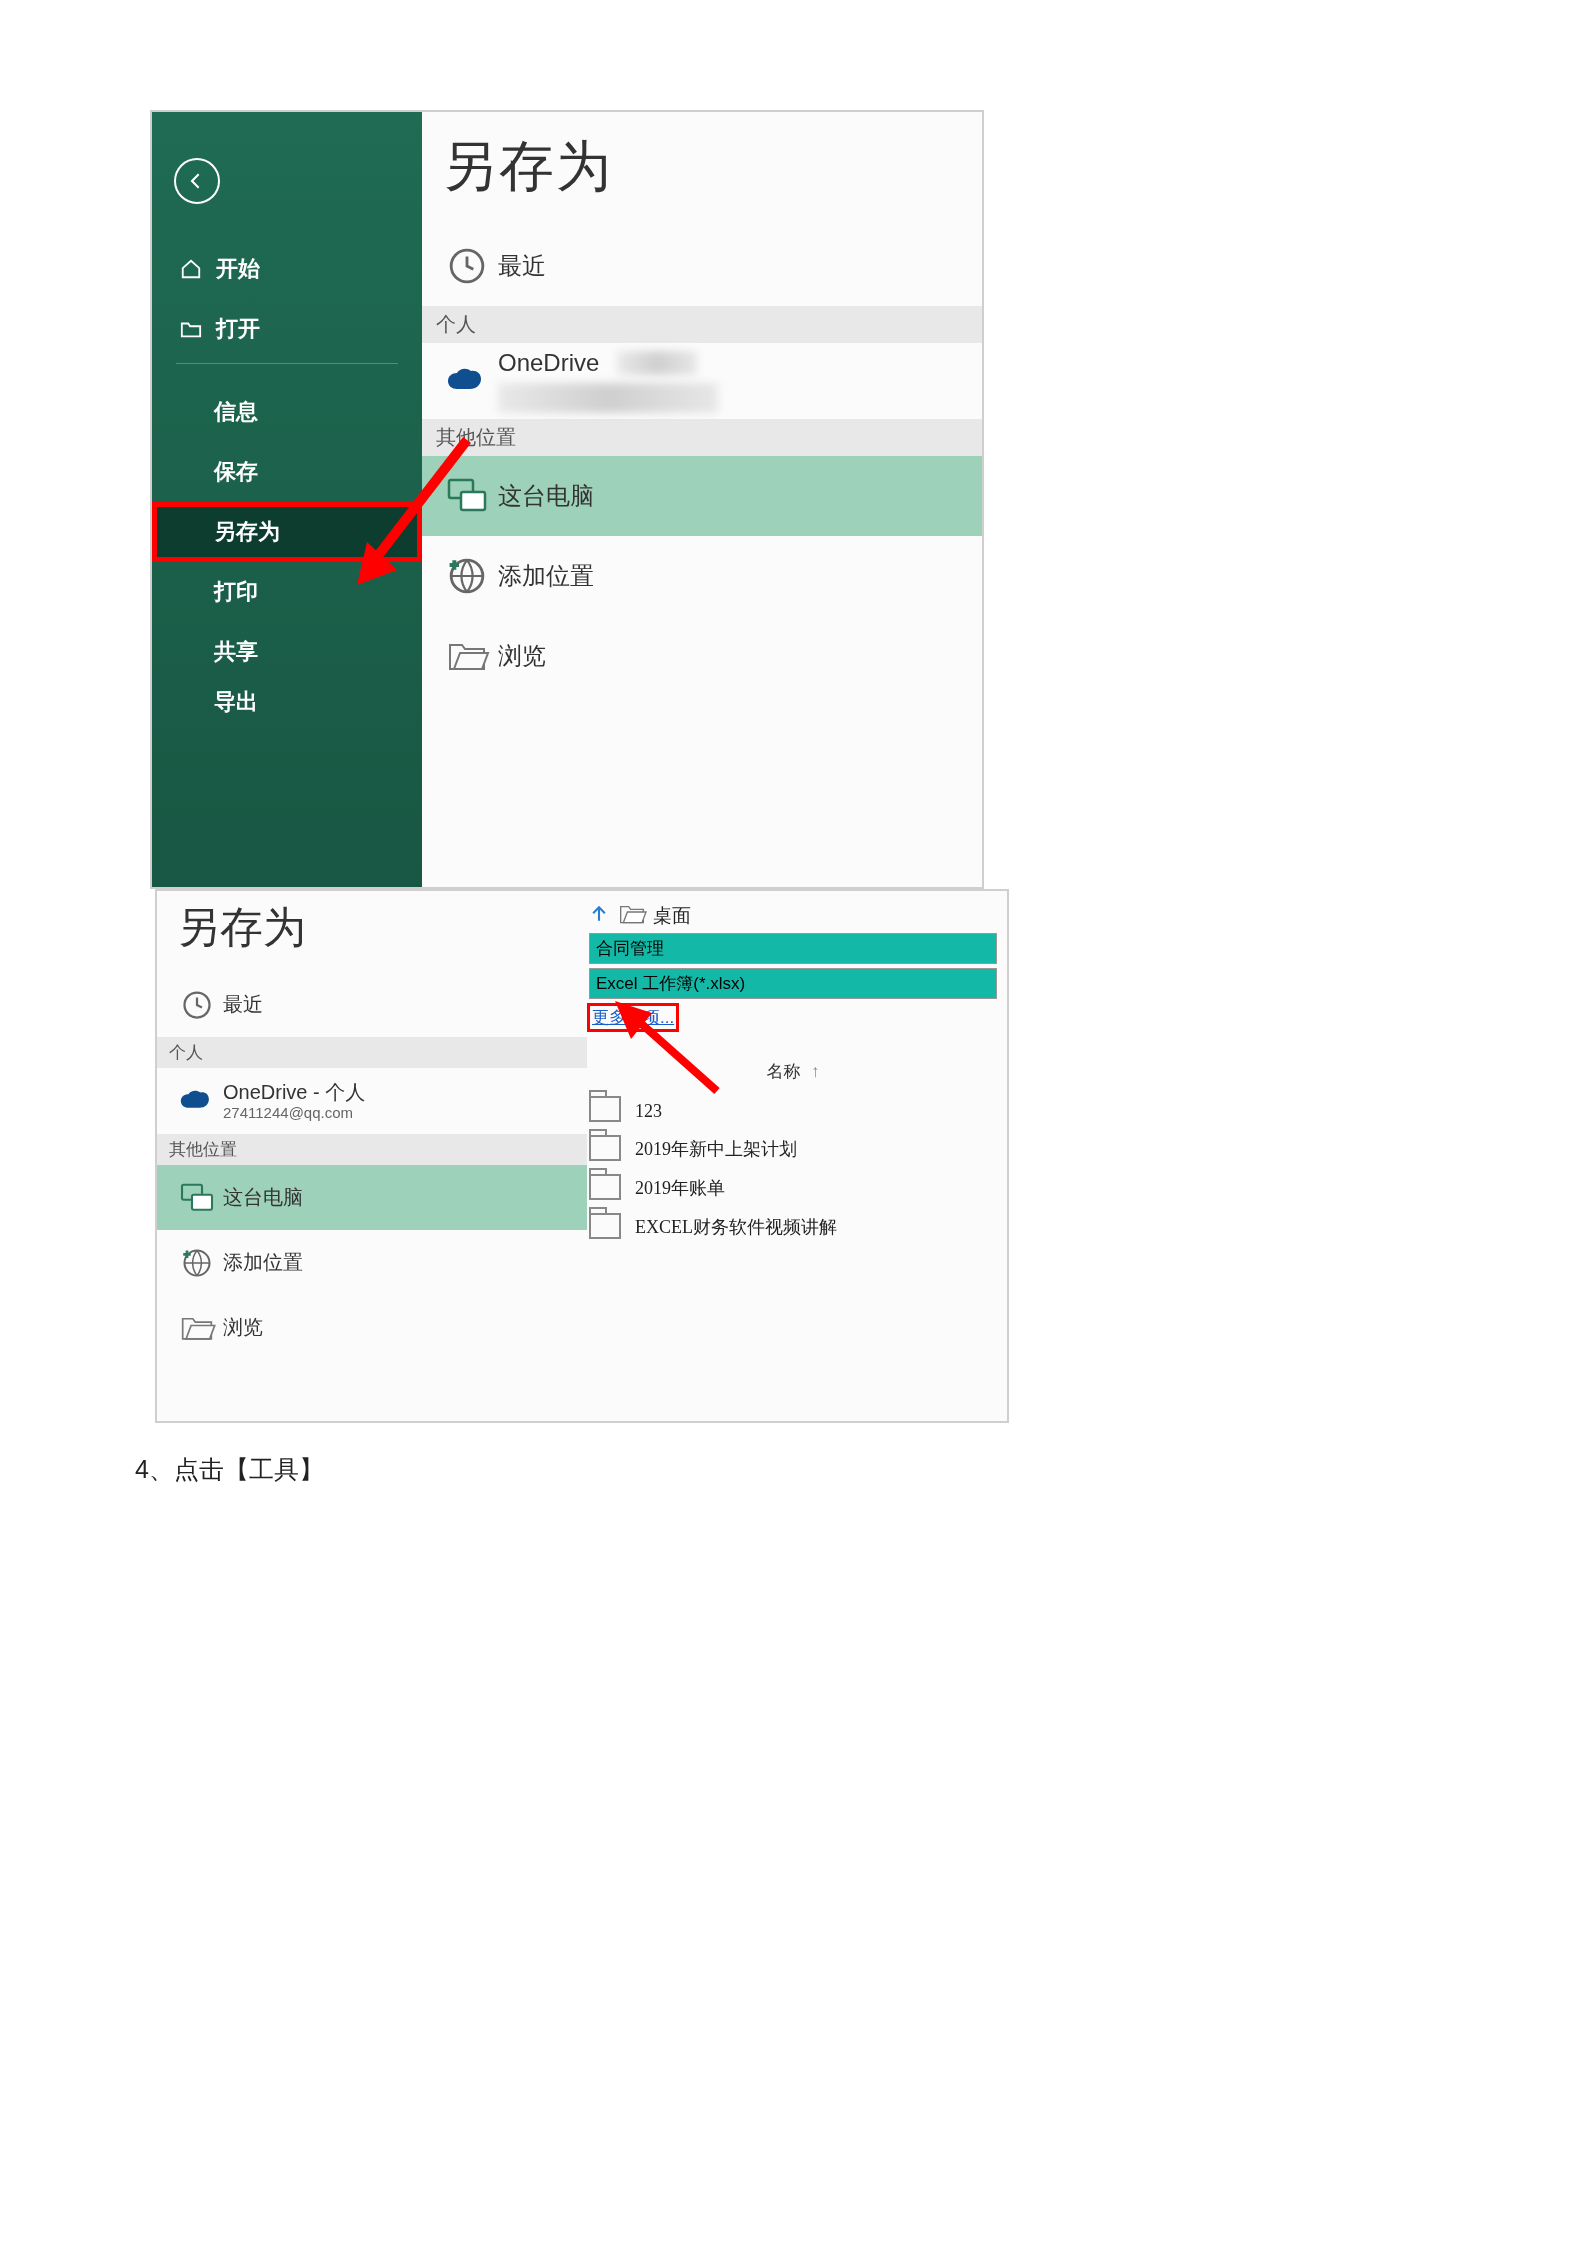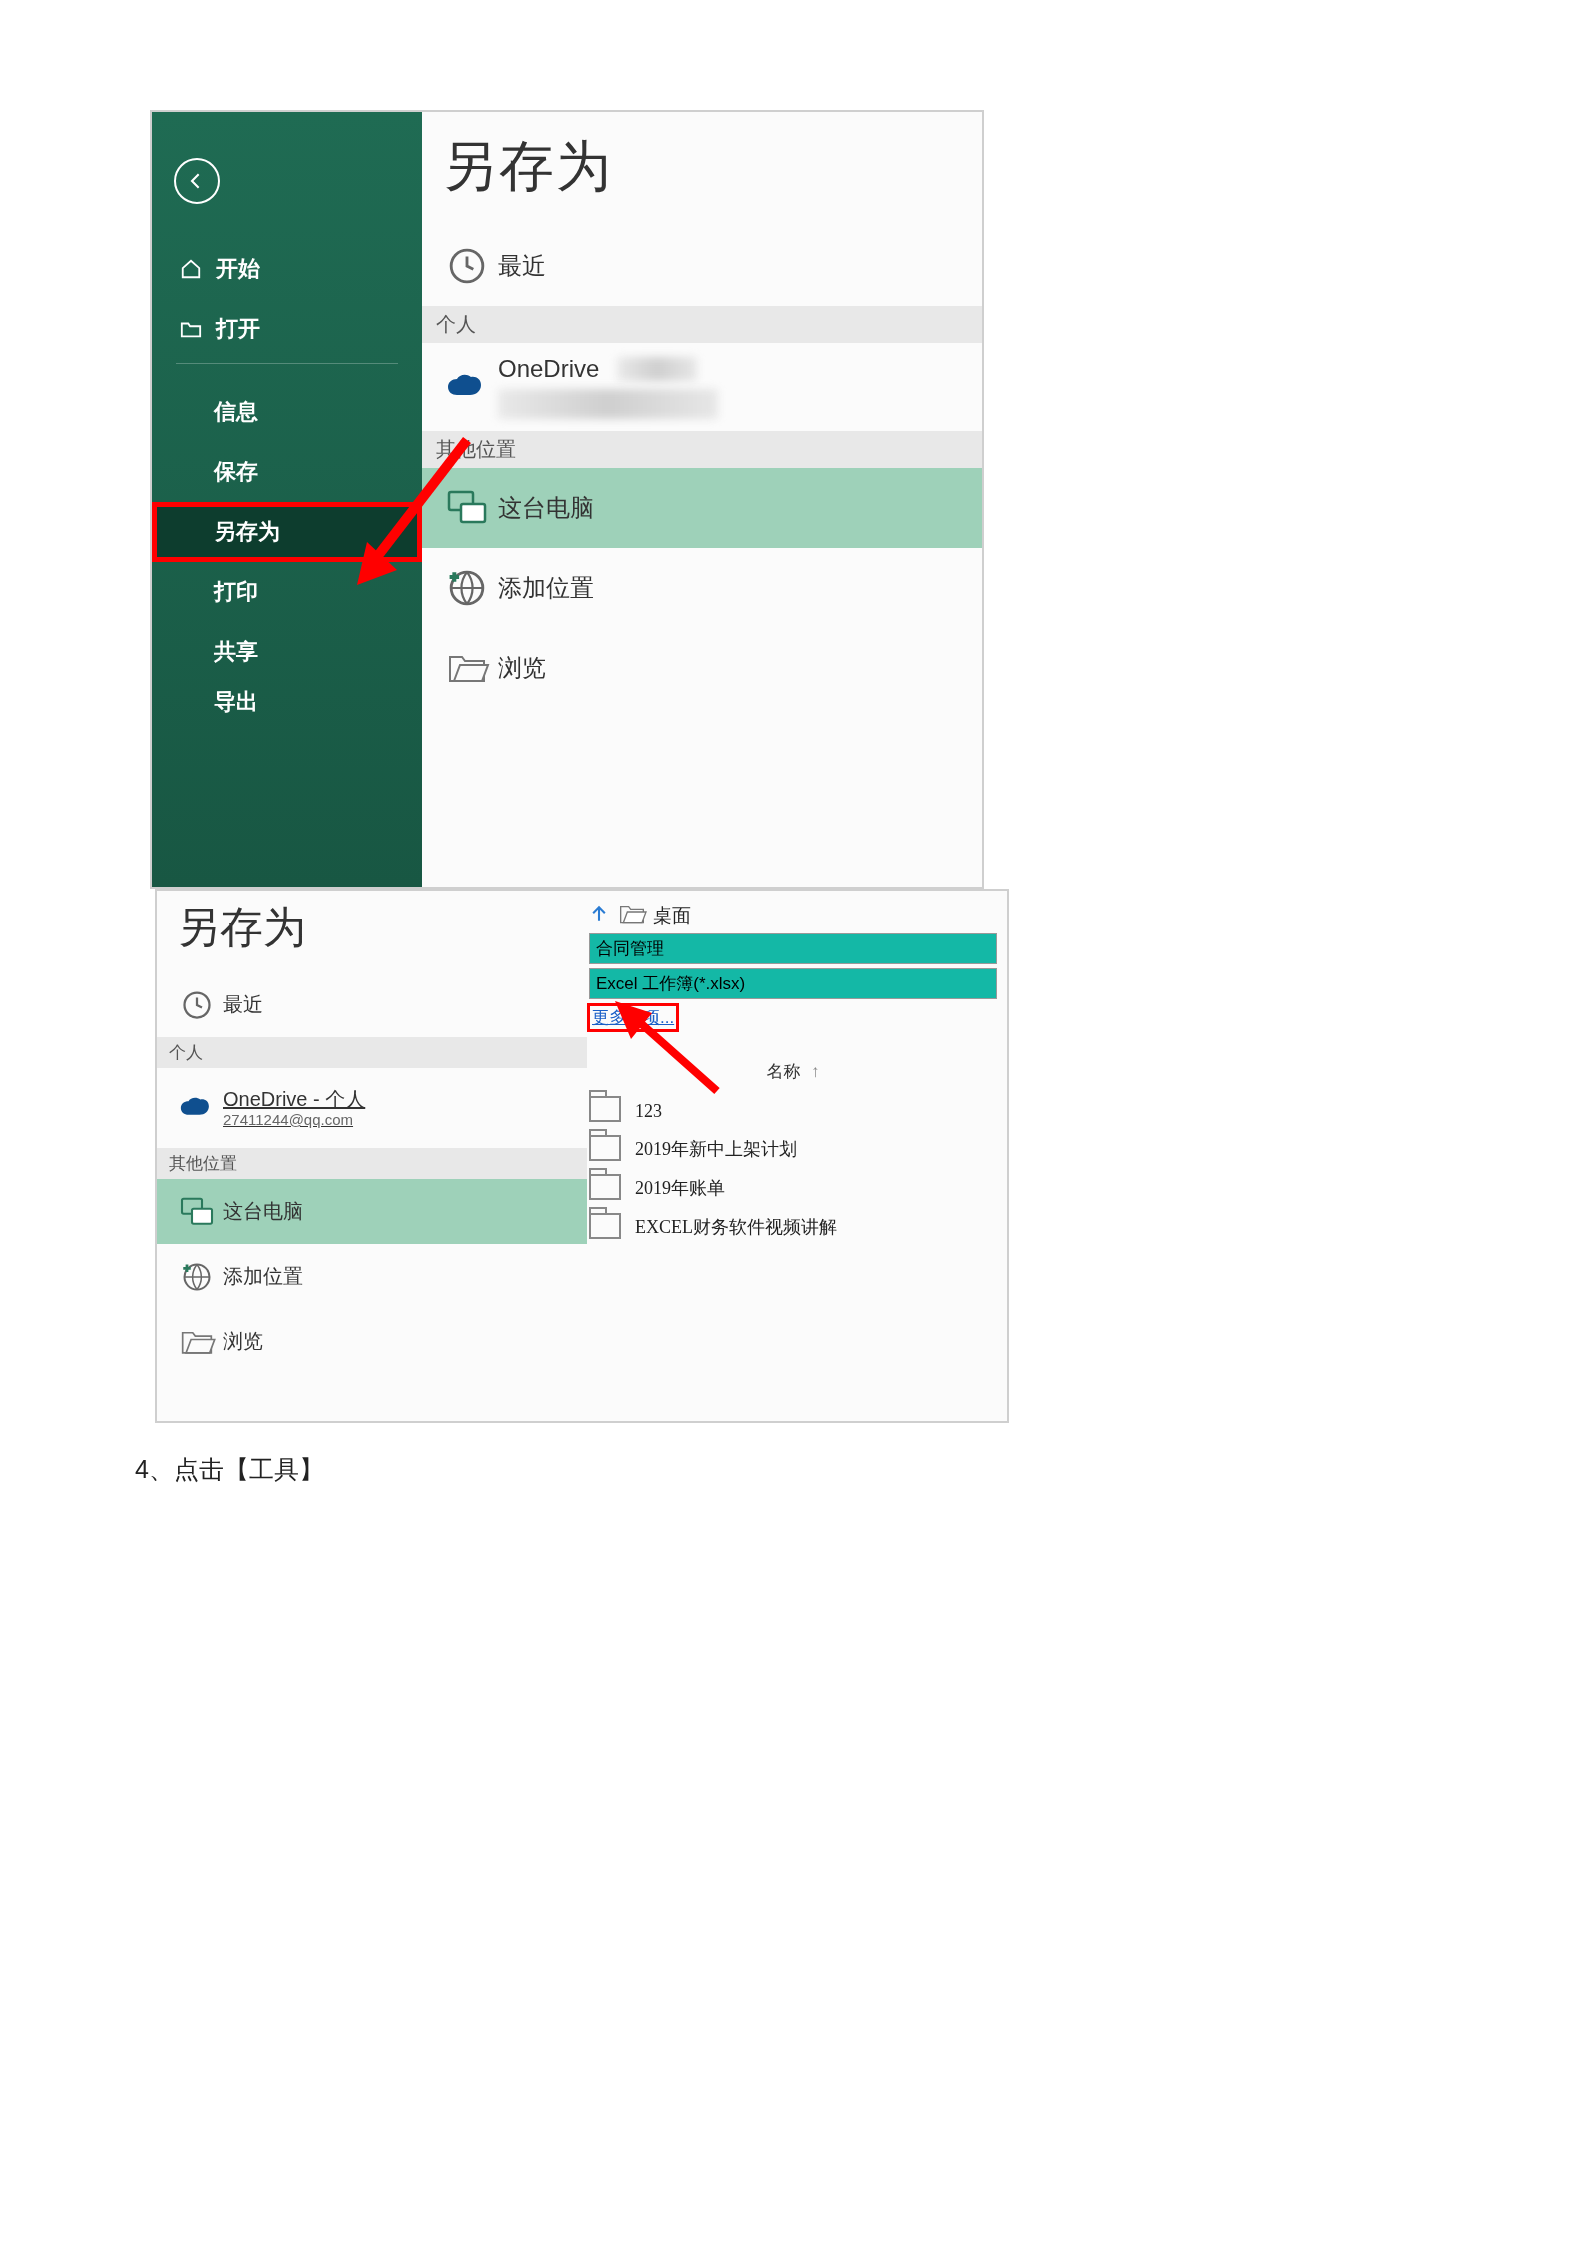--- a/index.html
+++ b/index.html
@@ -183,21 +183,21 @@
           <svg width="38" height="38" viewBox="0 0 24 24">
               <circle cx="12" cy="12" r="10" fill="none" stroke="#666" stroke-width="1.8"></circle>
               <path d="M12 6v6l4 2" stroke="#666" stroke-width="1.8" fill="none"></path>
             </svg>
         </span>
         <span>最近</span>
       </div>
 
       <div class="sect-header">个人</div>
 
-      <div class="loc-item" style="height:88px;">
+      <div class="loc-item" style="height:76px;">
         <span class="icon-slot">
           <svg width="40" height="28" viewBox="0 0 40 28">
               <path d="M10 22c-5 0-9-3-9-8s4-8 9-8c2-4 9-6 14-2 5-1 10 2 10 8 0 6-5 10-11 10z" fill="#0f4f8f"></path>
             </svg>
         </span>
         <span style="display:flex;flex-direction:column;">
           <span style="display:flex;align-items:center;">
             <span style="margin-right:18px;">OneDrive</span>
             <span class="blurred" style="width:80px;height:24px;"></span>
           </span>
@@ -251,21 +251,21 @@
           <svg width="30" height="30" viewBox="0 0 24 24">
               <circle cx="12" cy="12" r="10" fill="none" stroke="#666" stroke-width="1.8"></circle>
               <path d="M12 6v6l4 2" stroke="#666" stroke-width="1.8" fill="none"></path>
             </svg>
         </span>
         <span>最近</span>
       </div>
 
       <div class="sect2-header">个人</div>
 
-      <div class="loc2-item" style="height:80px;text-decoration:underline;">
+      <div class="loc2-item" style="height:66px;">
         <span class="icon-slot">
           <svg width="34" height="24" viewBox="0 0 40 28">
               <path d="M10 22c-5 0-9-3-9-8s4-8 9-8c2-4 9-6 14-2 5-1 10 2 10 8 0 6-5 10-11 10z" fill="#0f4f8f"></path>
             </svg>
         </span>
         <span style="display:flex;flex-direction:column;line-height:1.2;">
           <span>OneDrive - 个人</span>
           <span style="font-size:15px;color:#666;">27411244@qq.com</span>
         </span>
       </div>

